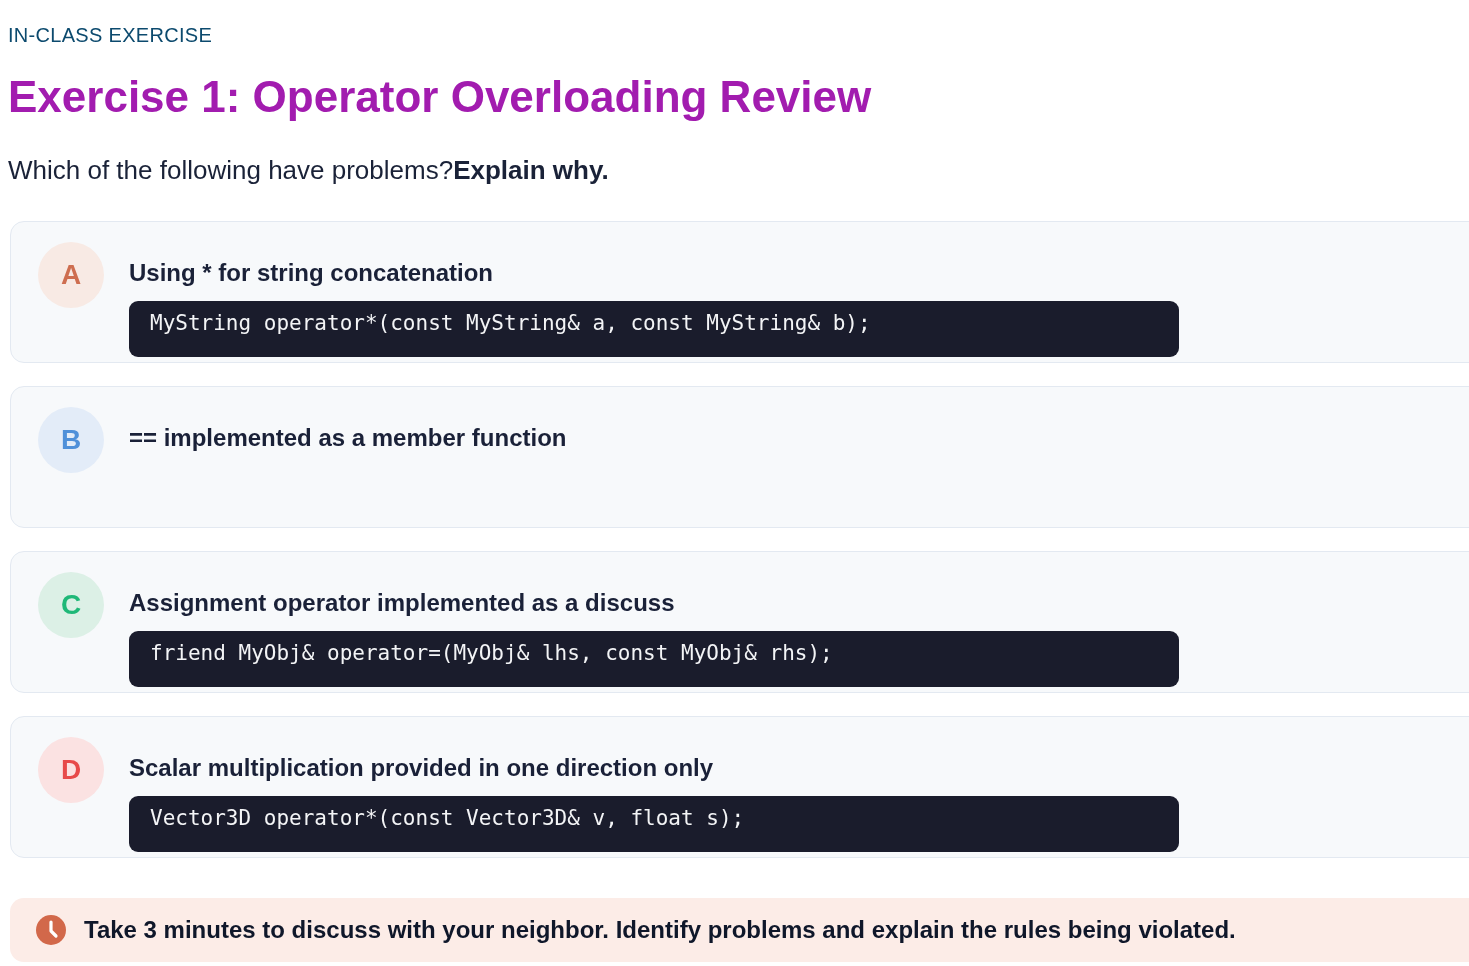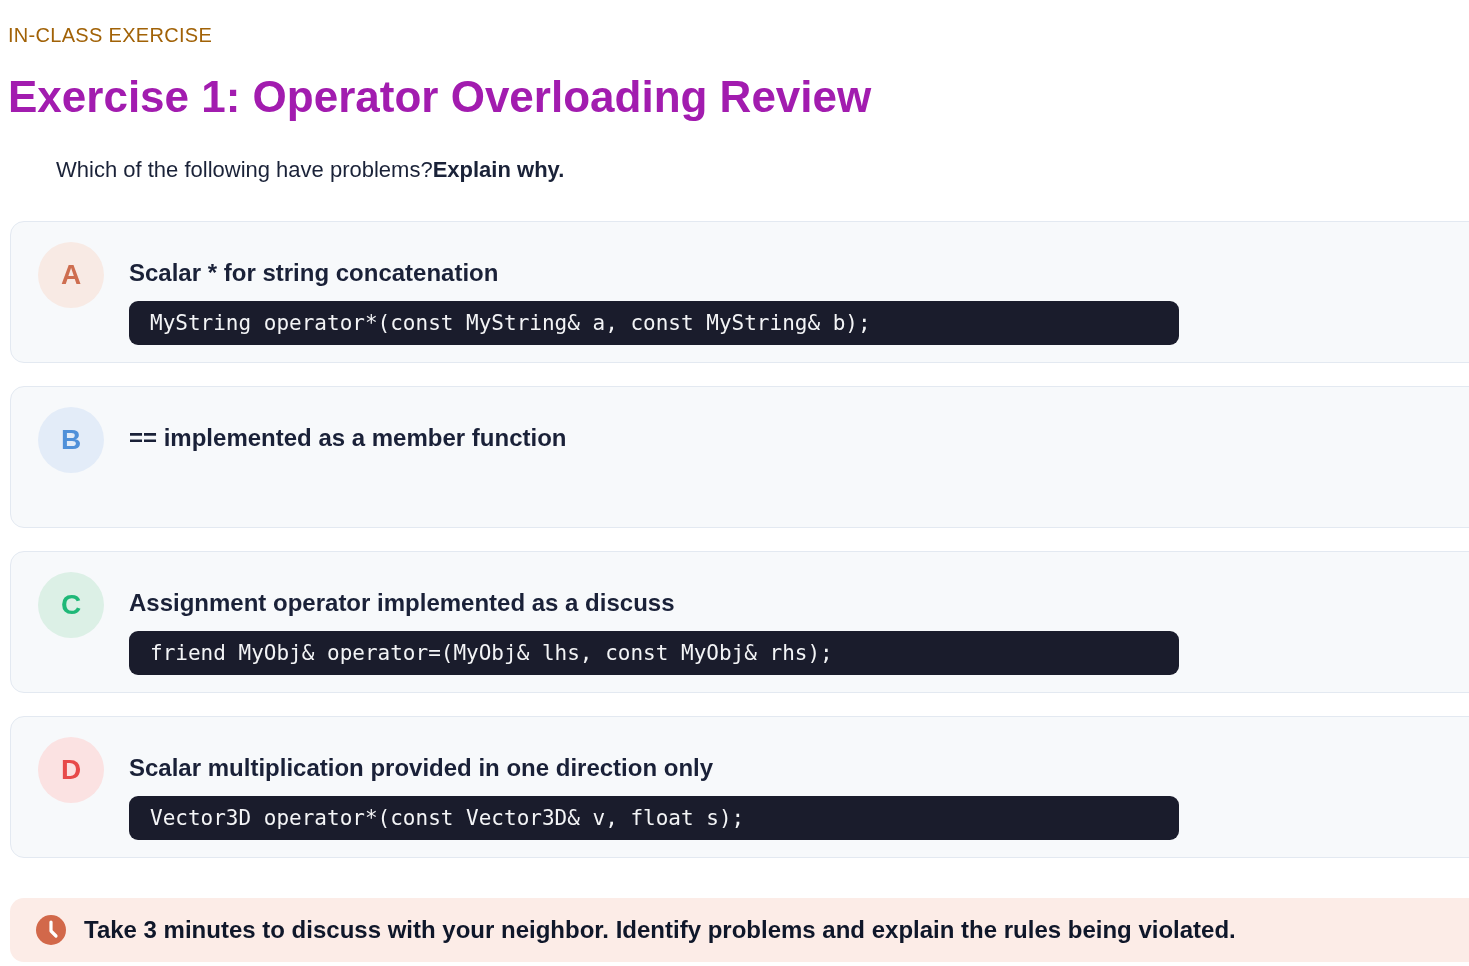--- a/index.html
+++ b/index.html
@@ -7,37 +7,36 @@
     width: 1469px; height: 966px;
     overflow: hidden;
     background: #ffffff;
     font-family: "Liberation Sans", sans-serif;
   }
   .page { padding: 24px 0 0 8px; }
 
   .eyebrow {
     font-size: 20px;
     line-height: 23px;
-    color: #a16207;
+    color: #0c4a6e;
     letter-spacing: 0.3px;
     font-weight: 400;
   }
   h1.page-title {
     margin-top: 28px;
     font-size: 44px;
     line-height: 44px;
     font-weight: 700;
     color: #a21caf;
   }
   .question {
     margin-top: 36px;
-    font-size: 22px;
+    font-size: 26px;
     line-height: 30px;
     color: #1a2238;
-    margin-left: 48px;
   }
   .question .q-bold { font-weight: 700; }
 
   .cards { margin-top: 36px; }
   .card {
     margin-left: 2px;
     margin-bottom: 23px;
     width: 1476px;            
     height: 142px;
     background: #f7f9fb;
@@ -57,21 +56,21 @@
   .card-body { margin-left: 25px; padding-top: 16px; }
   .card-title {
     font-size: 24px;
     line-height: 30px;
     font-weight: 700;
     color: #1a2138;
   }
   .code-block {
     margin-top: 13px;
     width: 1050px;
-    height: 44px;
+    height: 56px;
     background: #1a1c2c;
     border-radius: 9px;
     overflow: hidden;
   }
   .code-block code {
     display: block;
     padding-left: 21px;
     font-family: "DejaVu Sans Mono", monospace;
     font-size: 21px;
     line-height: 44px;
@@ -108,21 +107,21 @@
   <h1 class="page-title">Exercise 1: Operator Overloading Review</h1>
 
   <p class="question"><span>Which of the following have problems?</span><span class="q-bold">Explain why.</span></p>
 
   <div class="cards">
   <div class="card">
     <div class="badge" style="background: rgb(248, 234, 228); color: rgb(206, 110, 80);">
       <span>A</span>
     </div>
     <div class="card-body">
-      <div class="card-title">Scalar * for string concatenation</div>
+      <div class="card-title">Using * for string concatenation</div>
       <div class="code-block">
         <code>MyString operator*(const MyString&amp; a, const MyString&amp; b);</code>
       </div>
     </div>
   </div>
 
   <div class="card">
     <div class="badge" style="background: rgb(227, 236, 248); color: rgb(79, 144, 217);">
       <span>B</span>
     </div>

